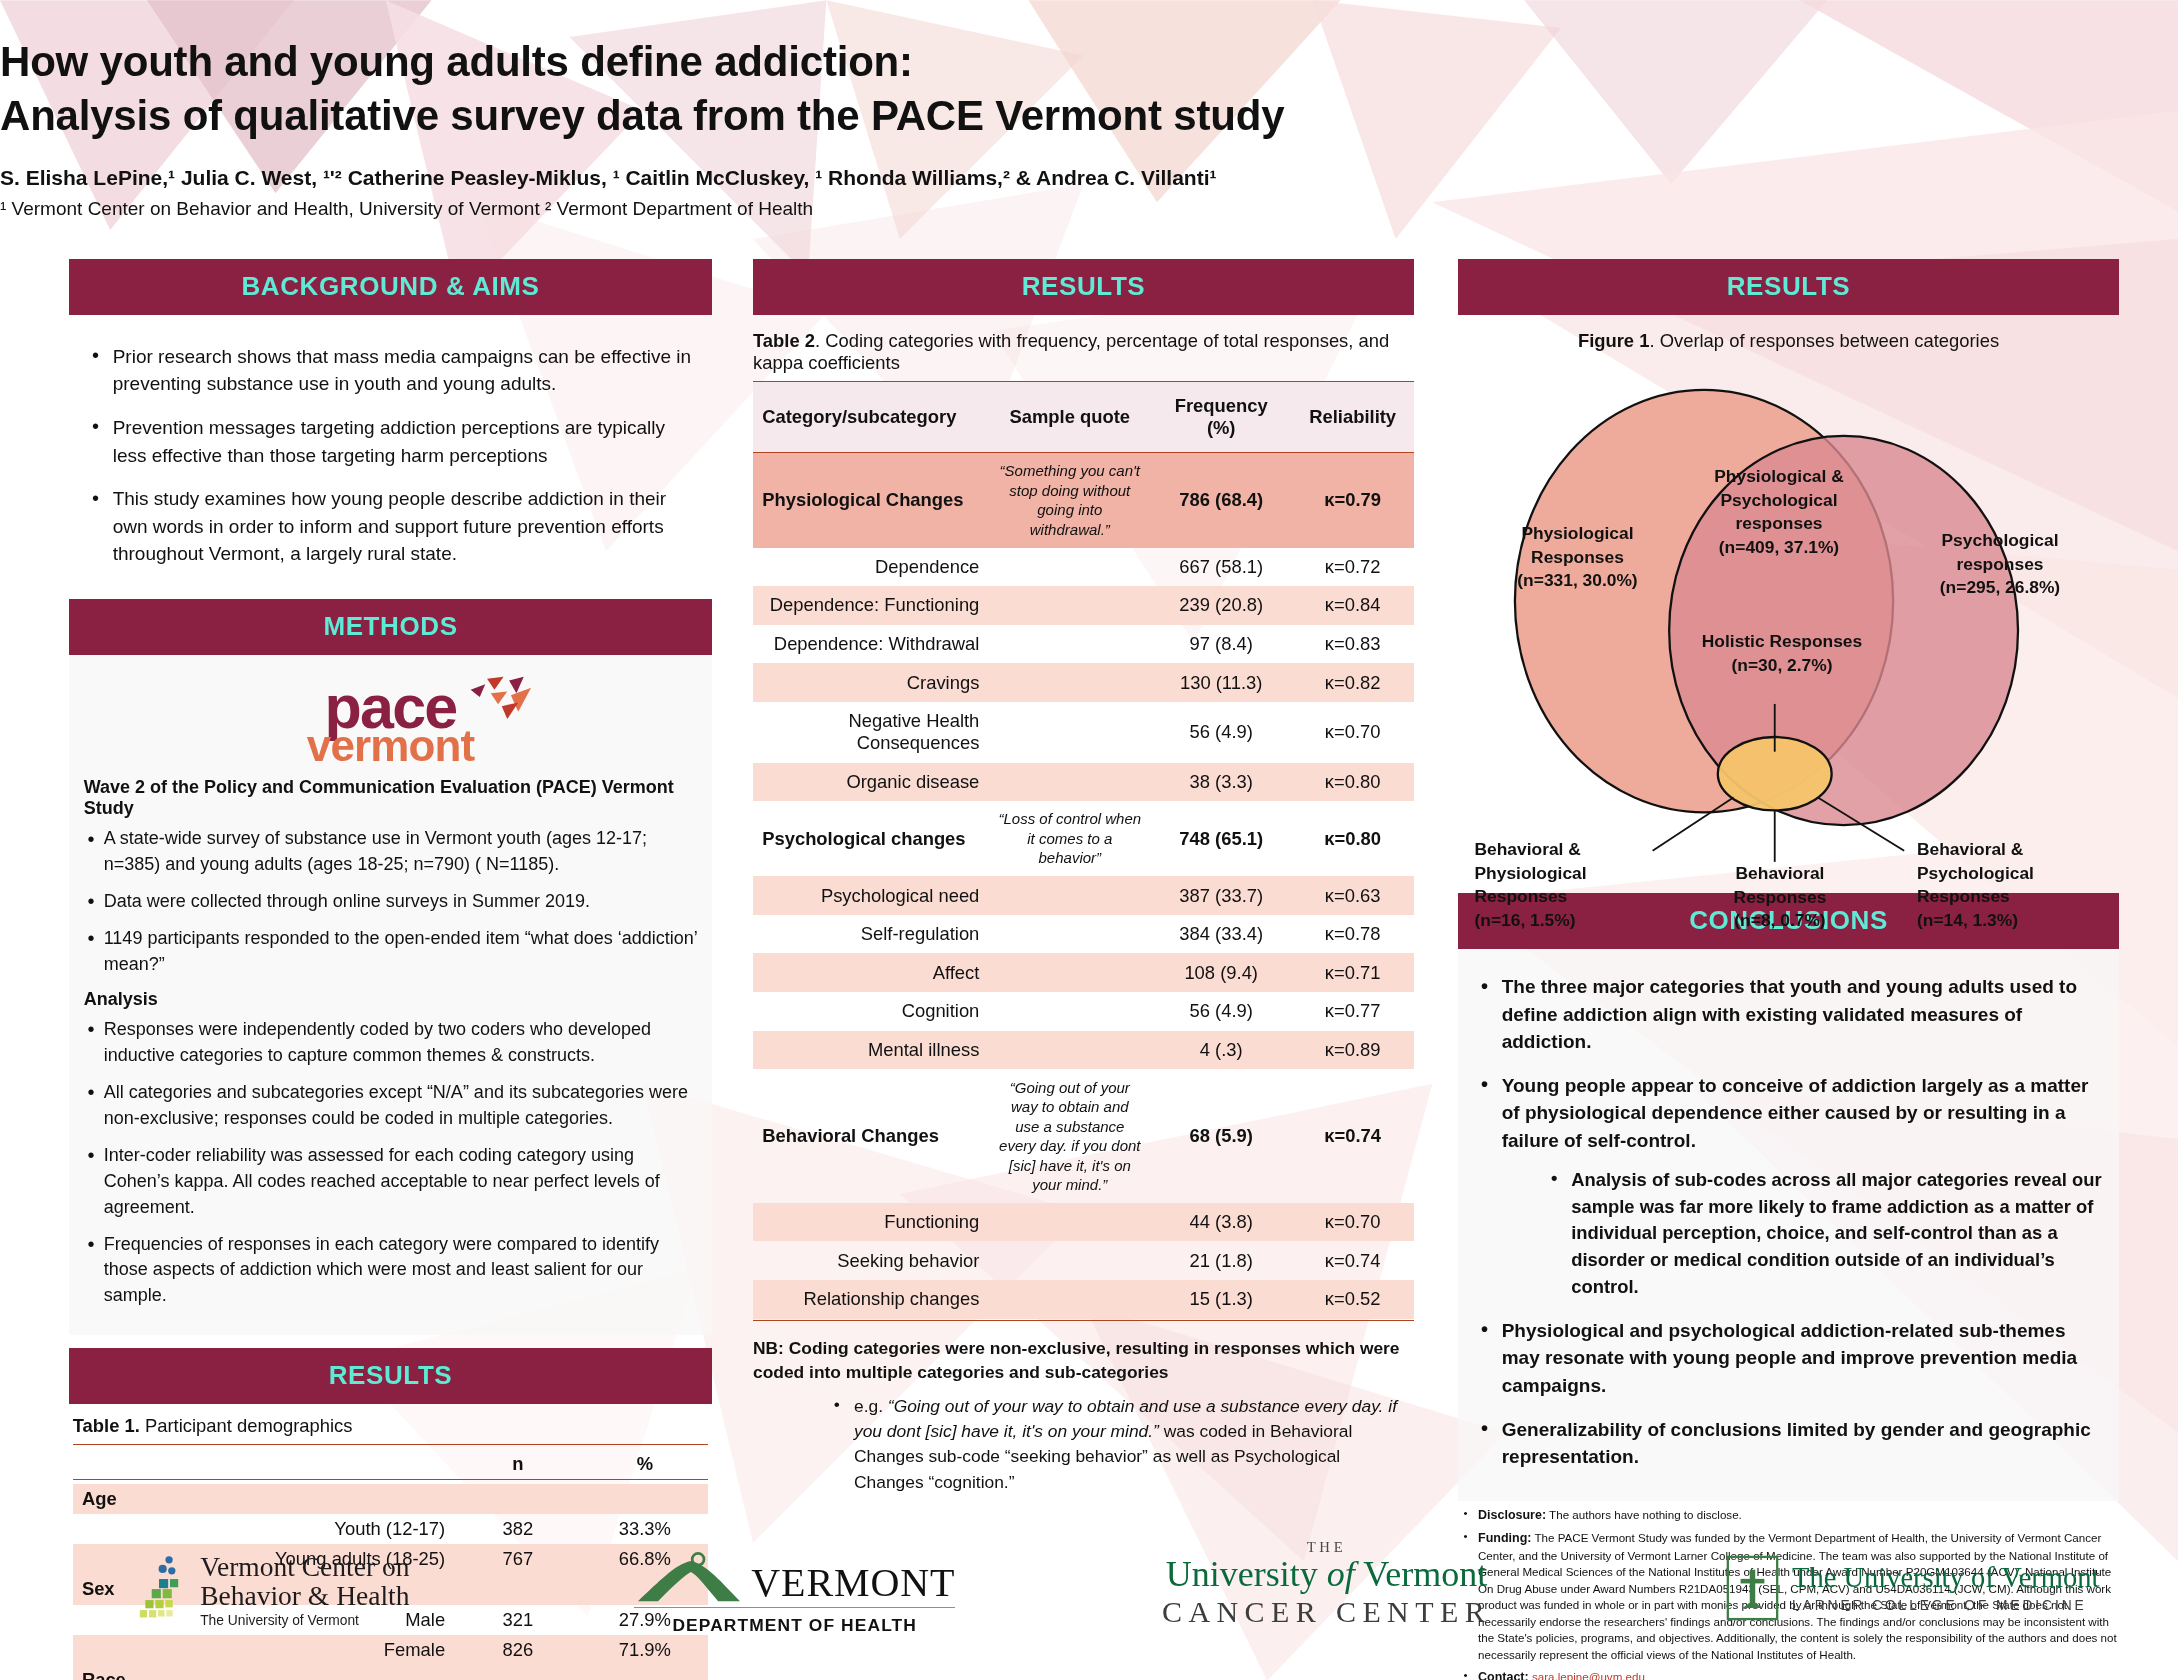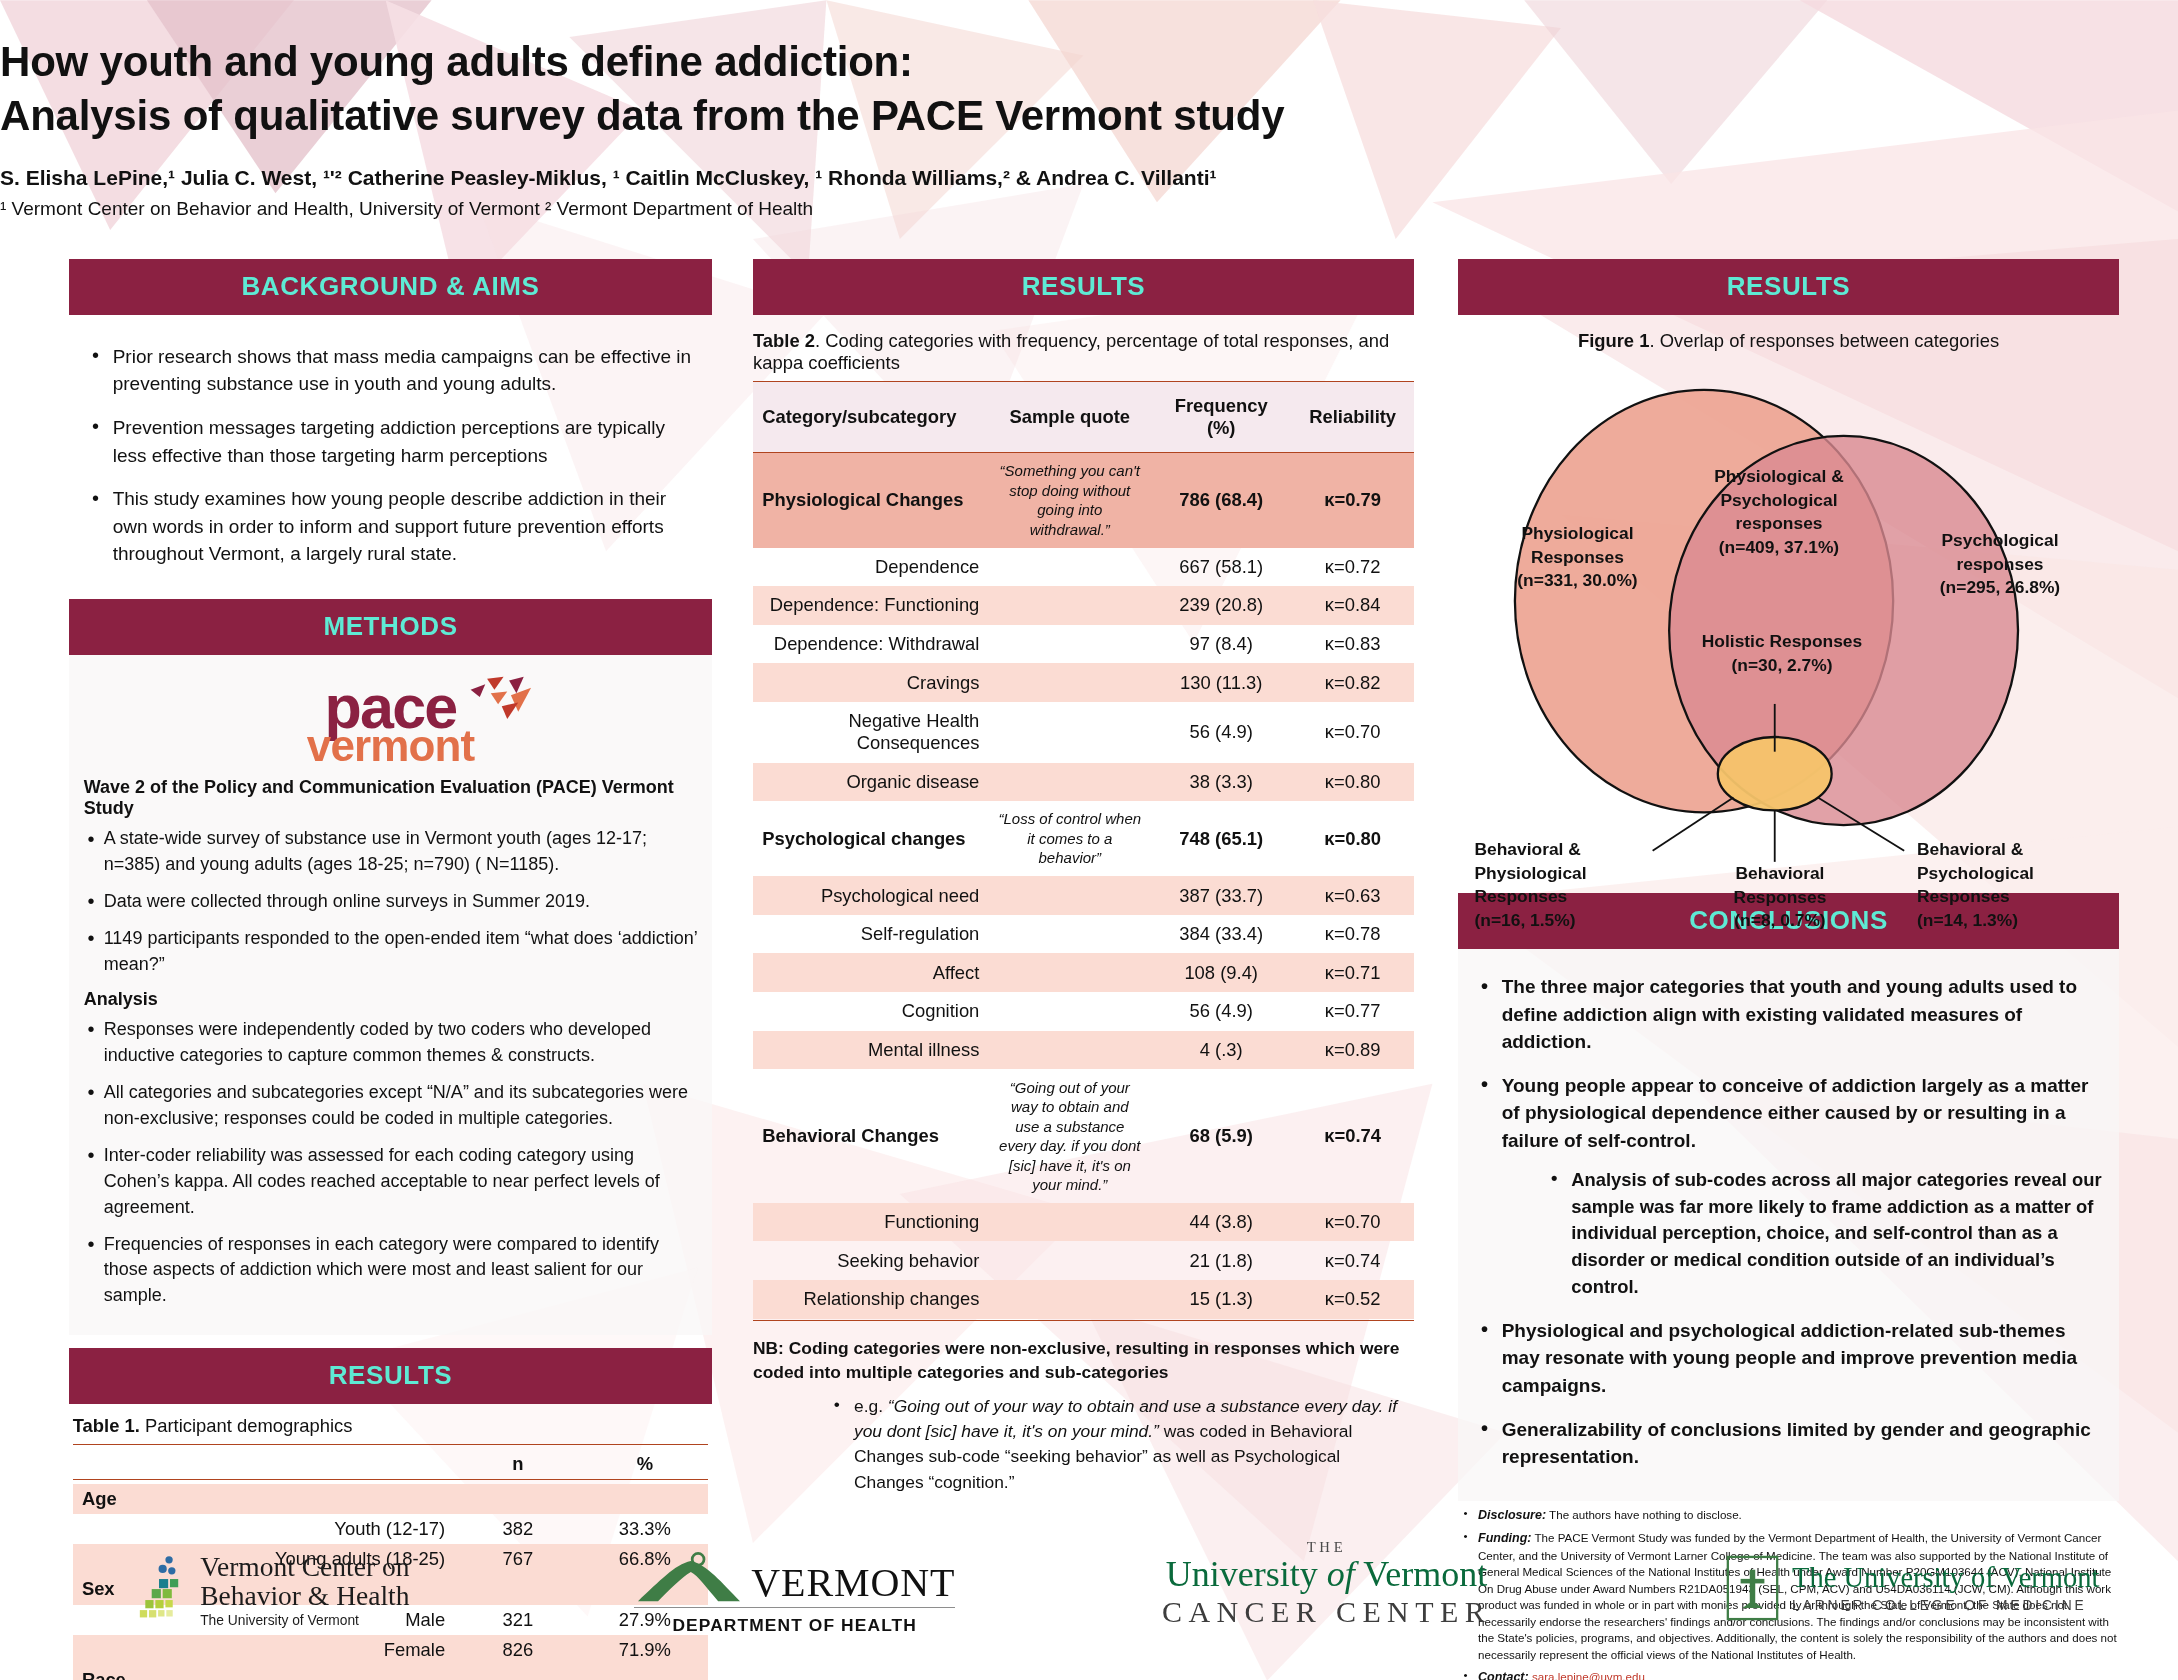--- a/index.html
+++ b/index.html
@@ -97,21 +97,21 @@
   
   .concl li{font-size:19px;margin-bottom:18.4px;font-weight:bold;}
   .concl ul.sub{list-style:none;margin:13px 0 0 42px;padding:0;}
   .concl ul.sub>li{position:relative;padding-left:27.5px;font-size:18.4px;margin-bottom:0;line-height:1.45;font-weight:bold;}
   .concl ul.sub>li:before{content:"•";position:absolute;left:7.3px;top:-1.8px;}
 
   .foot{margin-top:5.5px;}
   .foot ul{list-style:none;margin:0;padding:0;}
   .foot li{position:relative;padding-left:20px;font-size:11.6px;line-height:1.42;margin-bottom:5.5px;}
   .foot li:before{content:"•";position:absolute;left:5.5px;top:-1.8px;}
-  .foot b{font-size:12.5px;font-style:italic;}
+  .foot b{font-size:12.5px;}
   .foot a{color:#c0392b;text-decoration:underline;}
 
   
   .logos{position:absolute;left:0;top:1535px;width:2178px;height:138px;}
   .logo{position:absolute;}
   .serif{font-family:"Liberation Serif", serif;}
   .vcbh-t1{font-size:27.5px;line-height:1.06;color:#1c1c1c;}
   .vcbh-t2{font-size:13.8px;color:#1c1c1c;margin-top:3.7px;}
   .vdh-word{font-size:40px;letter-spacing:0.9px;color:#111;line-height:1;}
   .vdh-sub{font-size:17.4px;font-weight:bold;letter-spacing:1.1px;margin-top:7.3px;text-align:center;}

